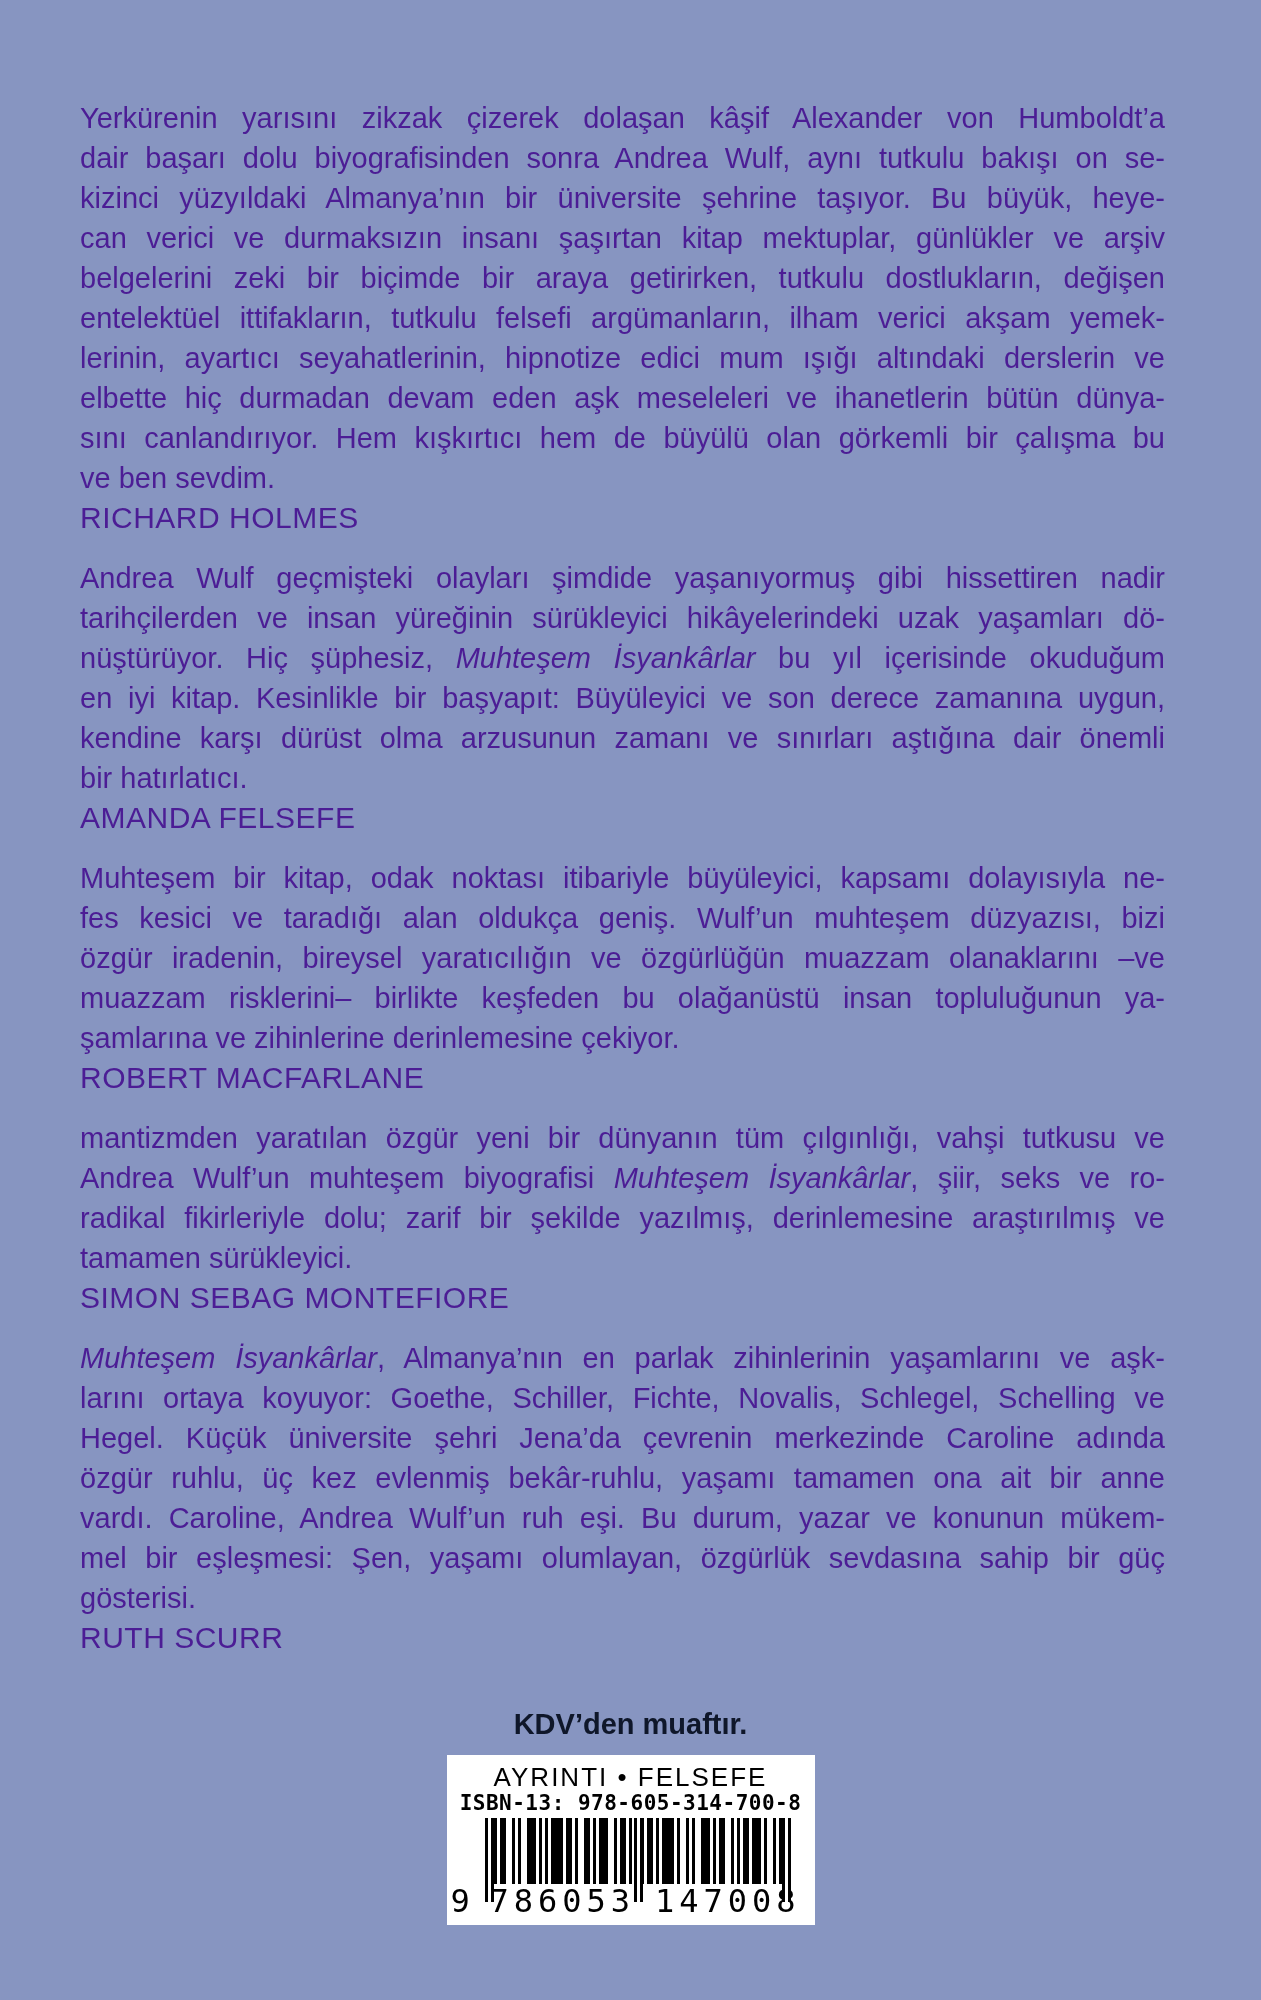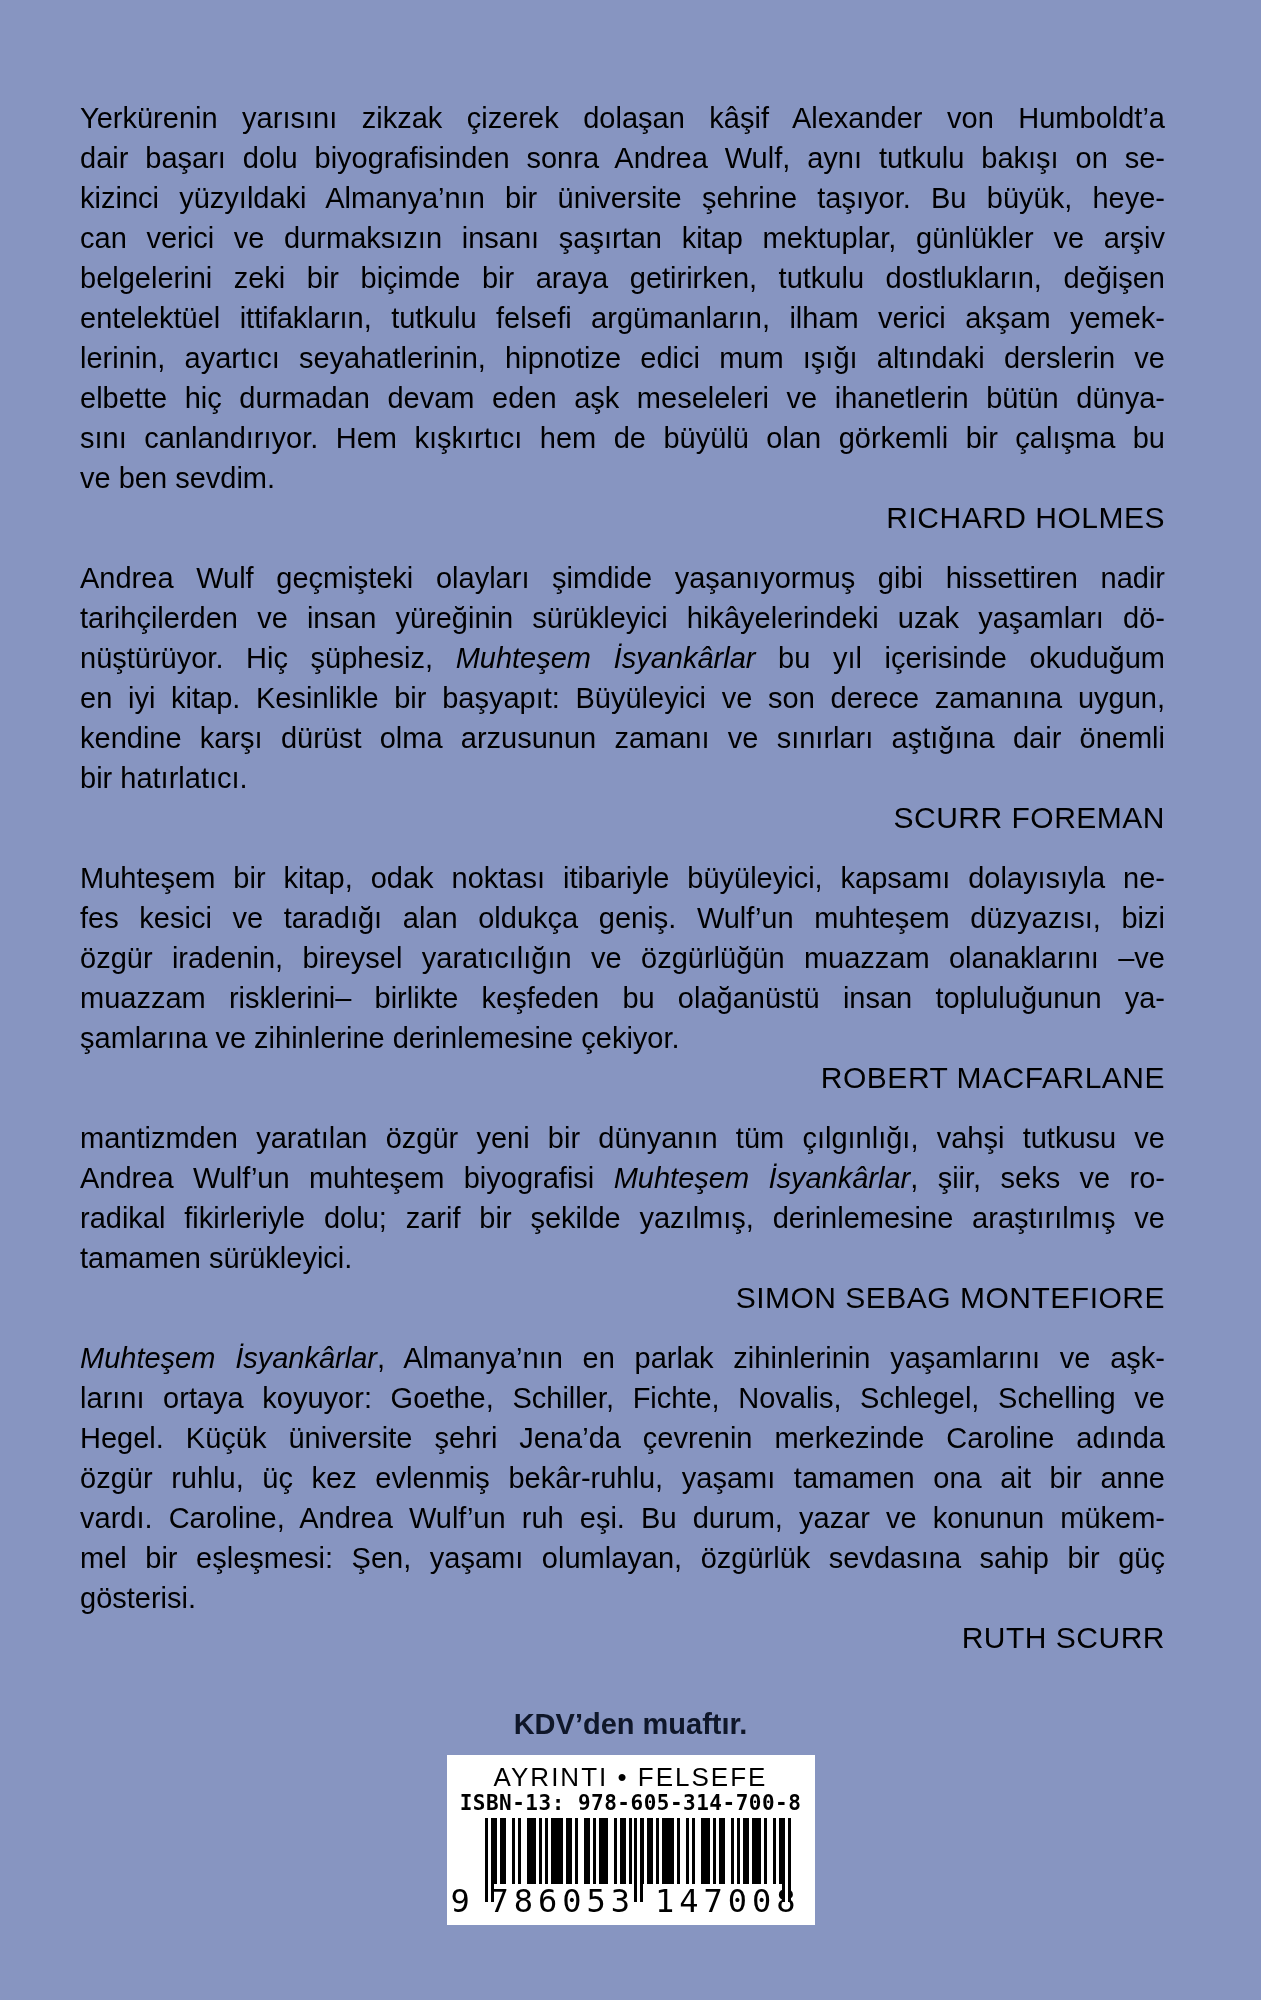--- a/index.html
+++ b/index.html
@@ -5,21 +5,21 @@
   html,body { margin:0; padding:0; }
   body { width:1261px; height:2000px; overflow:hidden;
          font-family:"Liberation Sans", sans-serif; }
   .cover { position:relative; width:1261px; height:2000px; background:#8795C1; }
   .quotes { padding:98px 96px 0 80px; color:#2B2B33; }
   .quote { margin-bottom:20px; }
   .qline { font-size:29px; line-height:40px; height:40px; overflow:hidden;
            text-align:justify; text-align-last:justify; }
   .qline.qlast { text-align:center; text-align-last:left; }
   .qline em { }
-  .sig { font-size:30px; line-height:40px; text-align:right; letter-spacing:0.5px; }
+  .sig { font-size:30px; line-height:40px; text-align:left; letter-spacing:0.5px; }
   .footer { margin-top:50px; text-align:center; }
   .tax { font-size:29px; font-weight:bold; color:#0f172a; margin-bottom:14px; }
   .bcbox { width:368px; height:162px; margin:0 auto; background:#FFFFFF;
            color:#000; text-align:center; padding-top:8px; box-sizing:content-box; }
   .pub  { font-size:26px; line-height:28px; letter-spacing:2px; }
   .isbn { font-family:"DejaVu Sans Mono", monospace; font-size:21px; line-height:24px;
           font-weight:bold; letter-spacing:0.5px; }
   .bars-wrap { position:relative; height:66px; margin:3px 24px 0 38px; }
   .bars { display:flex; height:66px; overflow:hidden; }
   .bars .b { height:66px; background:#000; flex:0 0 auto; }
@@ -29,42 +29,42 @@
   .gl { left:0; } .gm { left:calc(50% - 4px); } .gr { right:0; }
   .nums { display:flex; justify-content:space-between; align-items:flex-end;
           margin:0 14px 0 4px; font-family:"DejaVu Sans Mono", monospace;
           font-size:32px; line-height:34px; }
   .nums .grp { letter-spacing:5px; }
 </style>
 </head>
 <body>
 
 <div class="cover" style="background: rgb(135, 149, 193);">
-  <div class="quotes" style="color: #000000;">
+  <div class="quotes" style="color: #4c1d95;">
       <div class="quote">
         <div class="qline"><span>Yerkürenin yarısını zikzak çizerek dolaşan kâşif Alexander von Humboldt’a</span></div>
         <div class="qline"><span>dair başarı dolu biyografisinden sonra Andrea Wulf, aynı tutkulu bakışı on se-</span></div>
         <div class="qline"><span>kizinci yüzyıldaki Almanya’nın bir üniversite şehrine taşıyor. Bu büyük, heye-</span></div>
         <div class="qline"><span>can verici ve durmaksızın insanı şaşırtan kitap mektuplar, günlükler ve arşiv</span></div>
         <div class="qline"><span>belgelerini zeki bir biçimde bir araya getirirken, tutkulu dostlukların, değişen</span></div>
         <div class="qline"><span>entelektüel ittifakların, tutkulu felsefi argümanların, ilham verici akşam yemek-</span></div>
         <div class="qline"><span>lerinin, ayartıcı seyahatlerinin, hipnotize edici mum ışığı altındaki derslerin ve</span></div>
         <div class="qline"><span>elbette hiç durmadan devam eden aşk meseleleri ve ihanetlerin bütün dünya-</span></div>
         <div class="qline"><span>sını canlandırıyor. Hem kışkırtıcı hem de büyülü olan görkemli bir çalışma bu</span></div>
         <div class="qline qlast"><span>ve ben sevdim.</span></div>
         <div class="sig">RICHARD HOLMES</div>
       </div>
       <div class="quote">
         <div class="qline"><span>Andrea Wulf geçmişteki olayları şimdide yaşanıyormuş gibi hissettiren nadir</span></div>
         <div class="qline"><span>tarihçilerden ve insan yüreğinin sürükleyici hikâyelerindeki uzak yaşamları dö-</span></div>
         <div class="qline"><span>nüştürüyor. Hiç şüphesiz, </span><em>Muhteşem İsyankârlar</em><span> bu yıl içerisinde okuduğum</span></div>
         <div class="qline"><span>en iyi kitap. Kesinlikle bir başyapıt: Büyüleyici ve son derece zamanına uygun,</span></div>
         <div class="qline"><span>kendine karşı dürüst olma arzusunun zamanı ve sınırları aştığına dair önemli</span></div>
         <div class="qline qlast"><span>bir hatırlatıcı.</span></div>
-        <div class="sig">SCURR FOREMAN</div>
+        <div class="sig">AMANDA FELSEFE</div>
       </div>
       <div class="quote">
         <div class="qline"><span>Muhteşem bir kitap, odak noktası itibariyle büyüleyici, kapsamı dolayısıyla ne-</span></div>
         <div class="qline"><span>fes kesici ve taradığı alan oldukça geniş. Wulf’un muhteşem düzyazısı, bizi</span></div>
         <div class="qline"><span>özgür iradenin, bireysel yaratıcılığın ve özgürlüğün muazzam olanaklarını –ve</span></div>
         <div class="qline"><span>muazzam risklerini– birlikte keşfeden bu olağanüstü insan topluluğunun ya-</span></div>
         <div class="qline qlast"><span>şamlarına ve zihinlerine derinlemesine çekiyor.</span></div>
         <div class="sig">ROBERT MACFARLANE</div>
       </div>
       <div class="quote">

